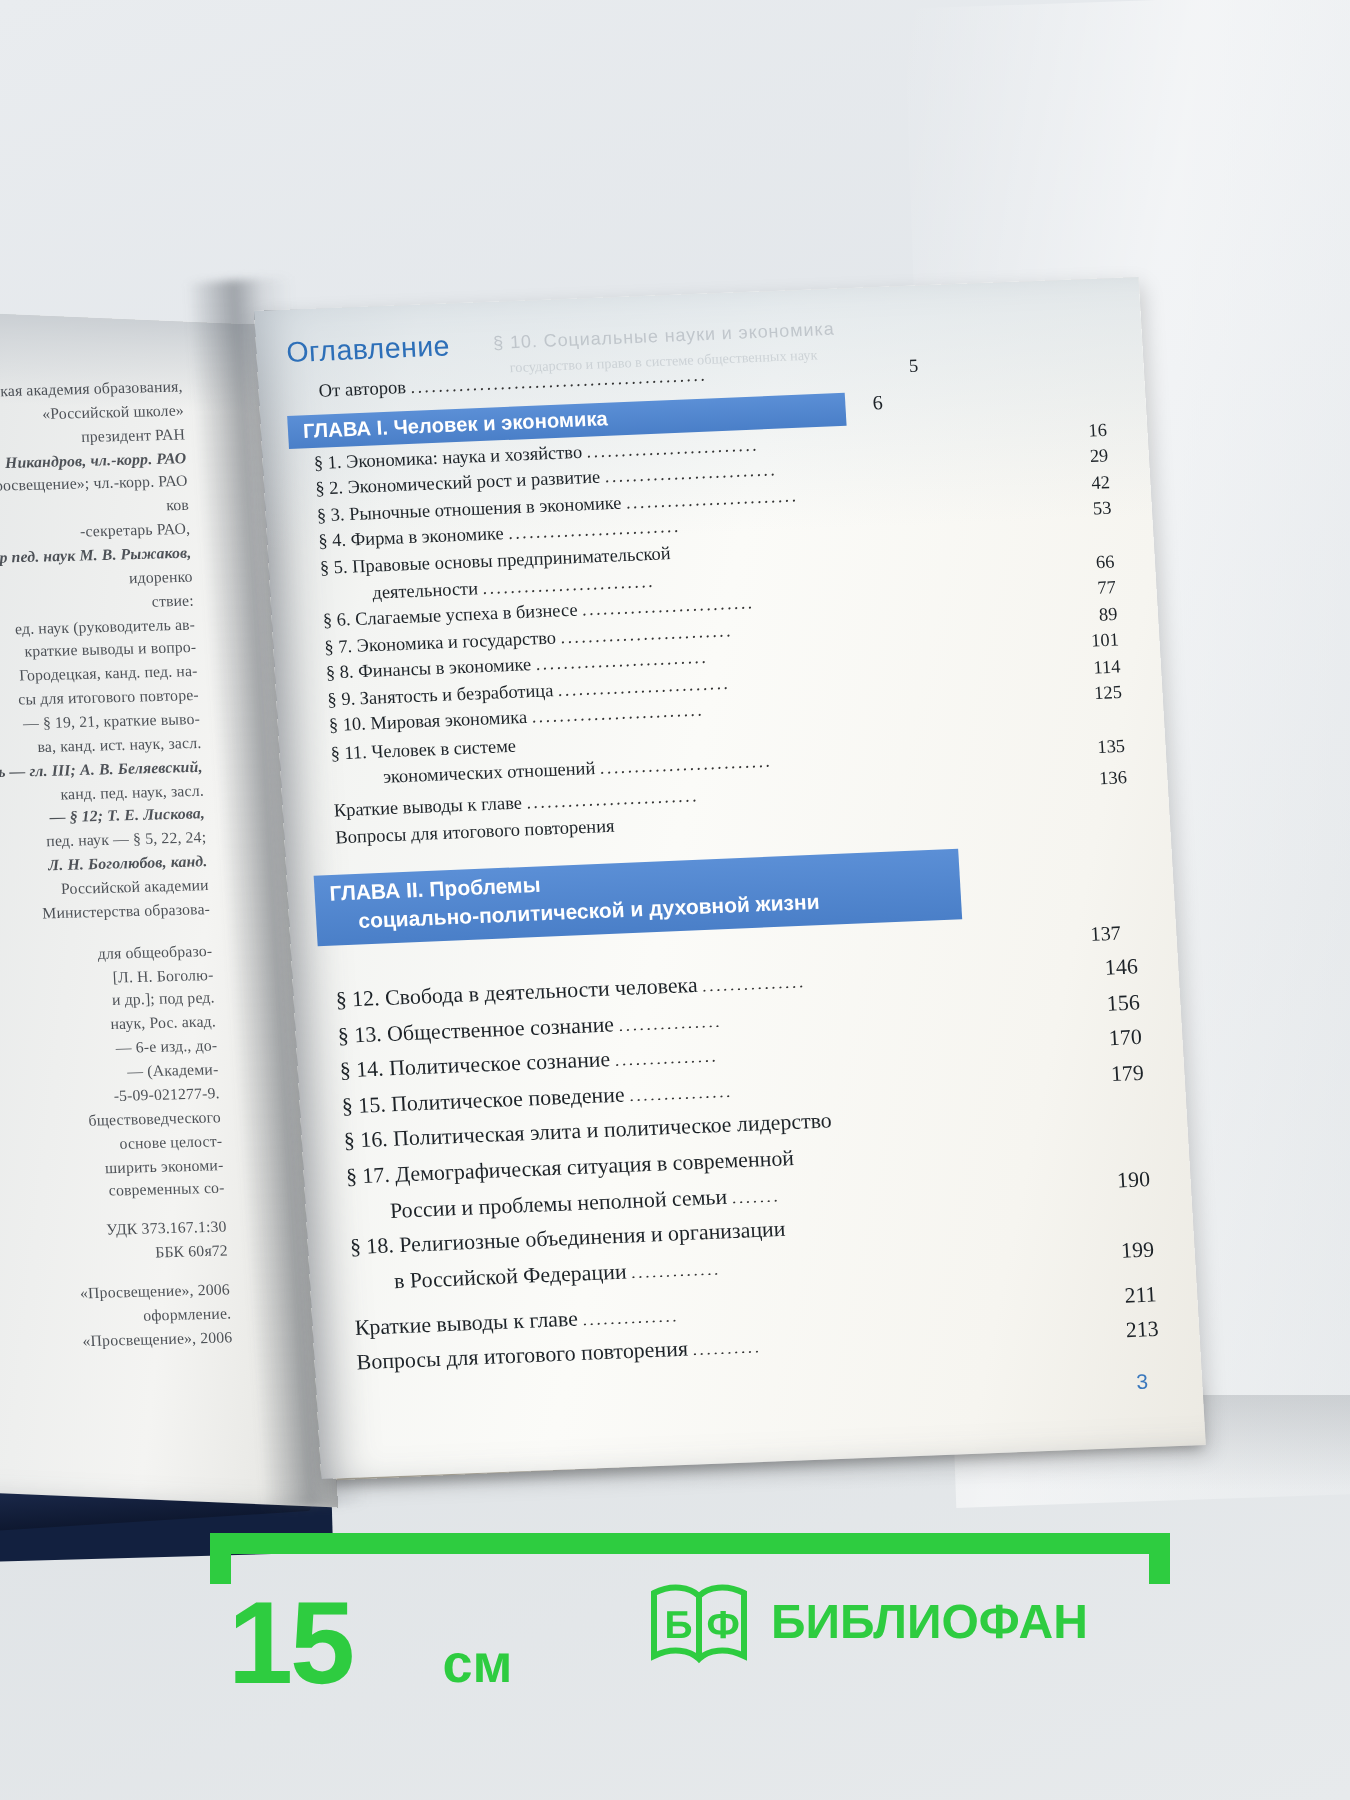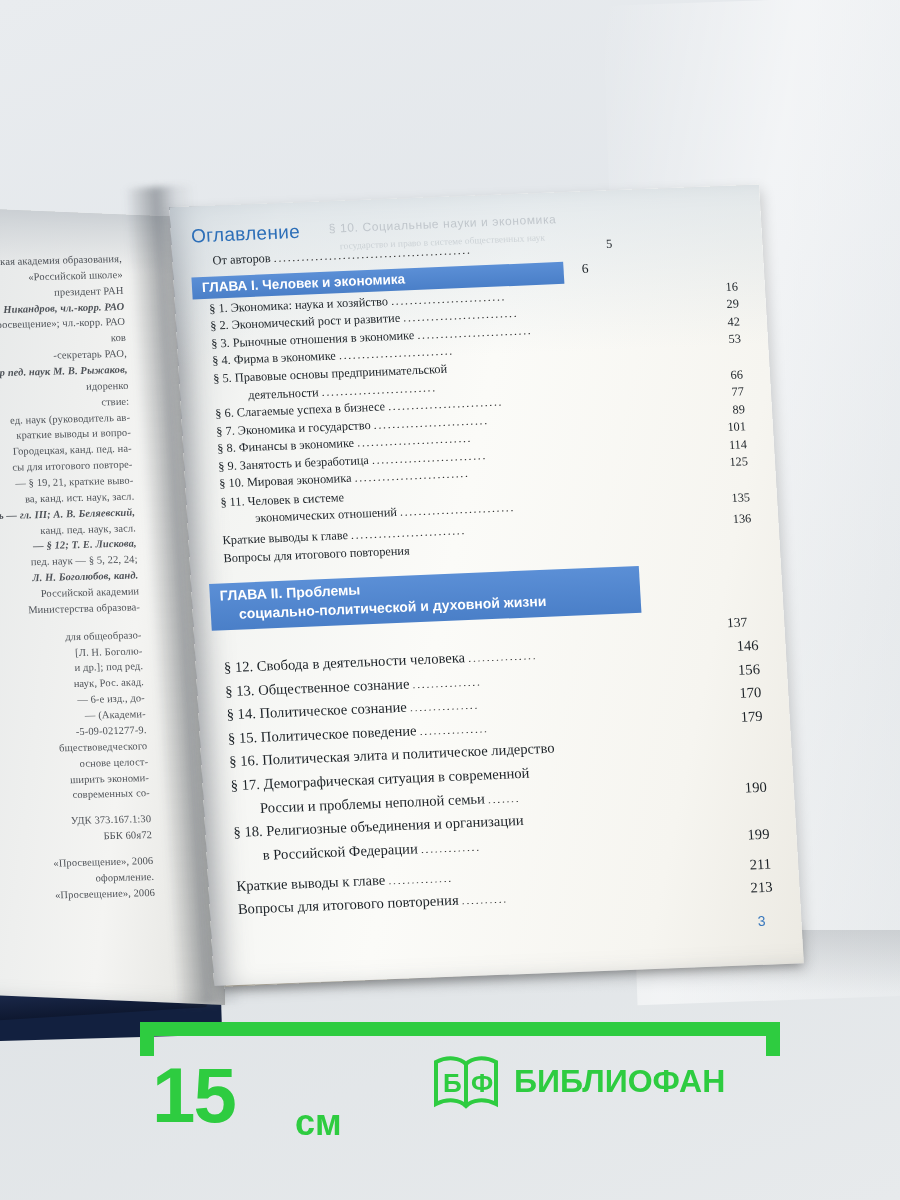--- a/index.html
+++ b/index.html
@@ -265,21 +265,20 @@
     color: #2ecc40;
     letter-spacing: -2px;
   }
   .scale-unit {
     position: absolute;
     left: 175px; top: 78px;
     font-family: "Liberation Sans", sans-serif;
     font-weight: bold;
     font-size: 36px;
     color: #2ecc40;
-    margin-top: 14px;
   }
   .brand {
     position: absolute;
     left: 310px; top: 38px;
     display: flex;
     align-items: center;
     gap: 12px;
   }
   .brand-mark {
     width: 72px; height: 66px;

